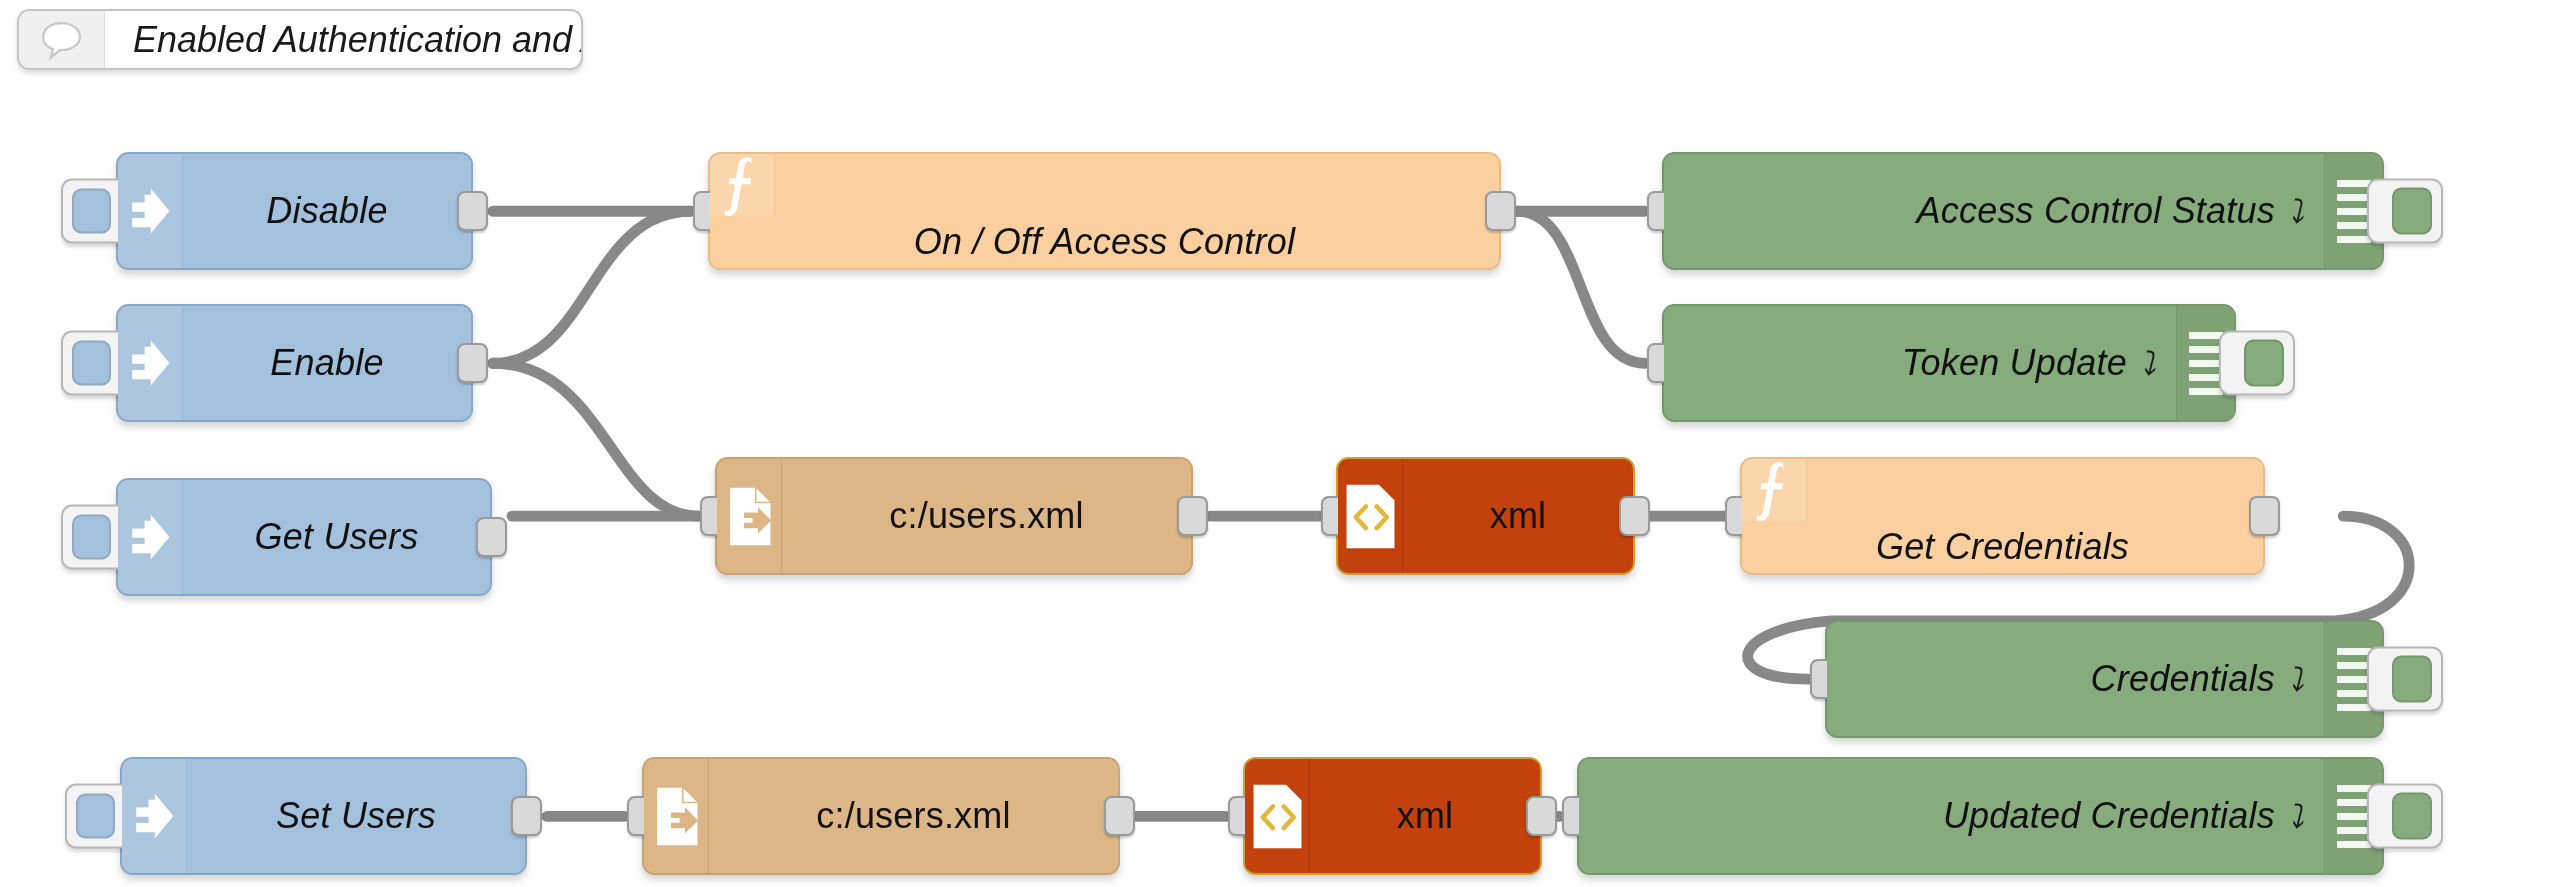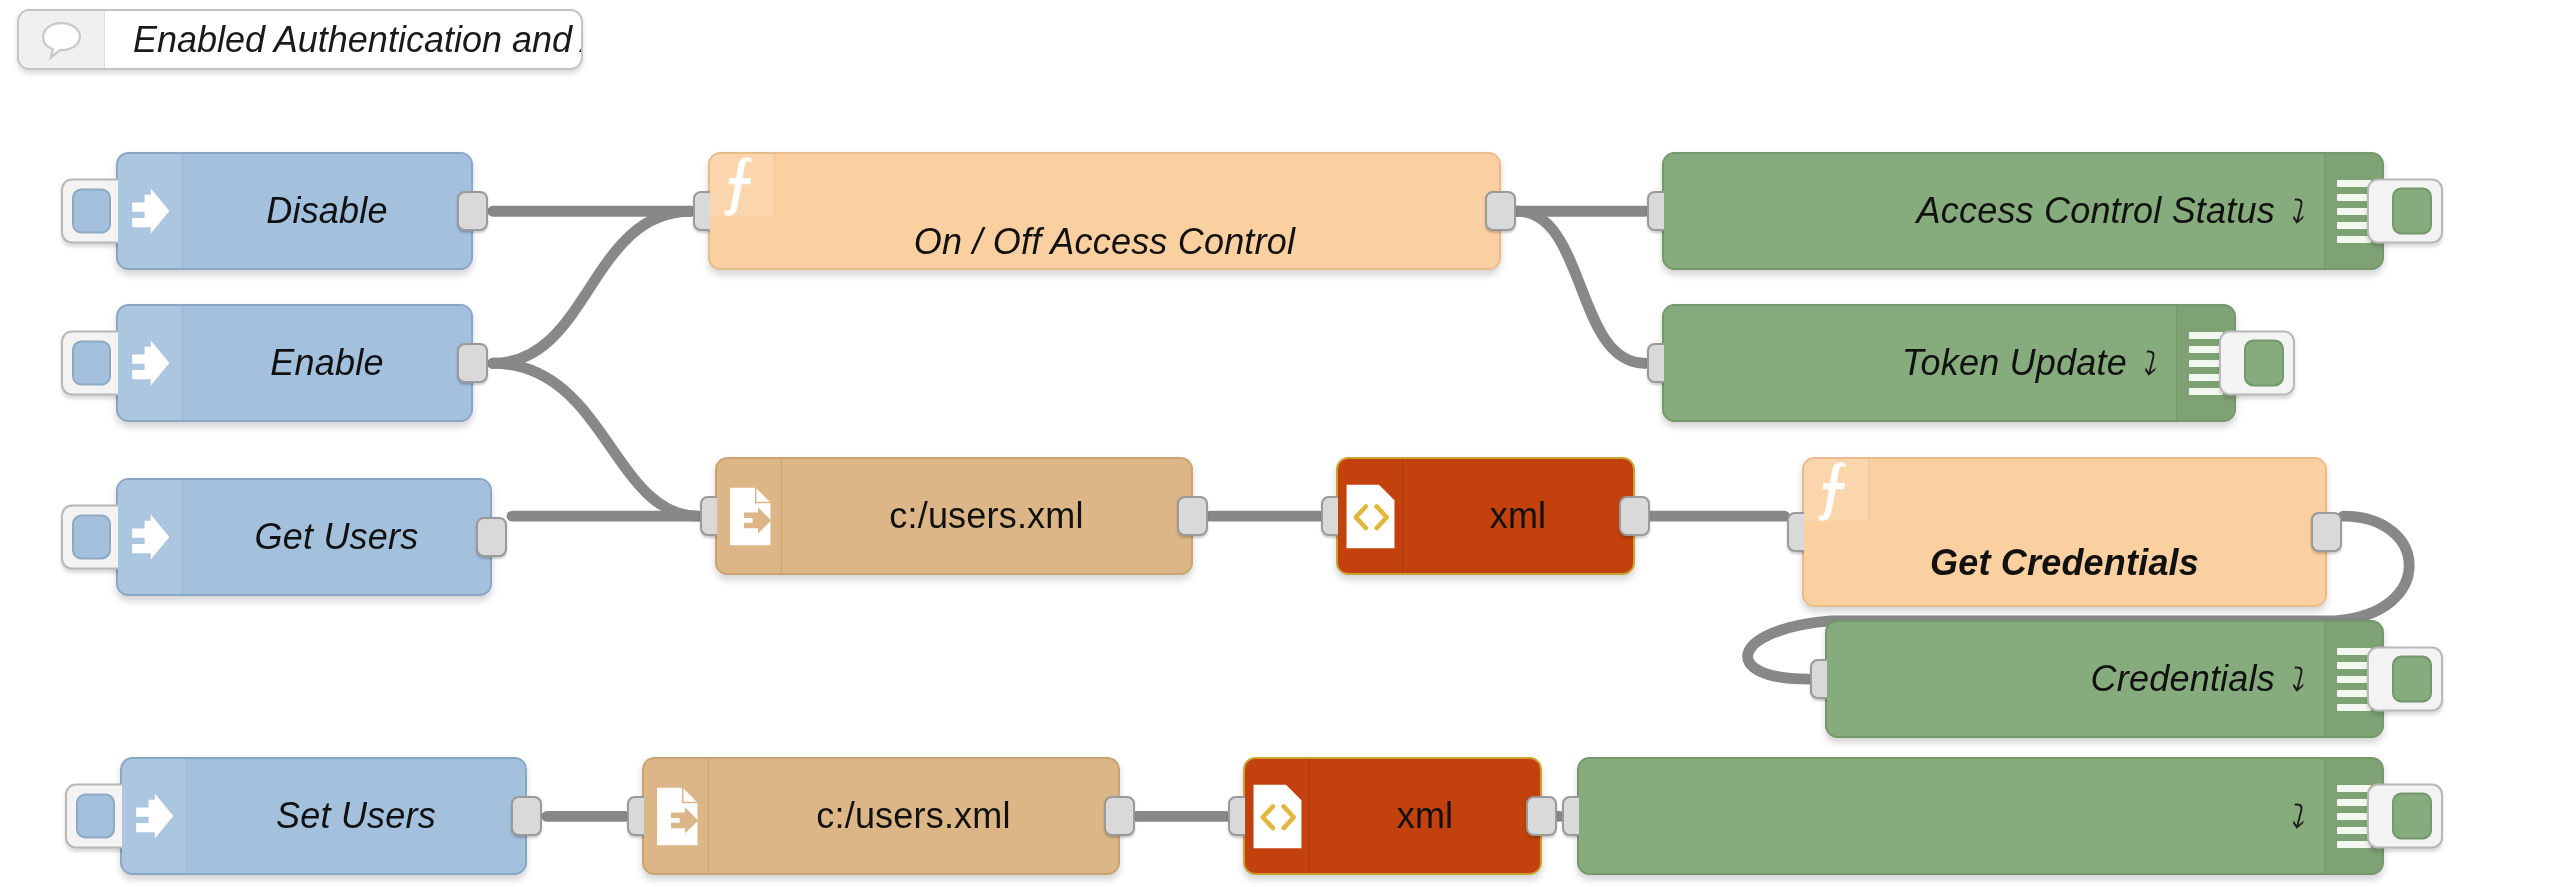--- a/index.html
+++ b/index.html
@@ -409,21 +409,21 @@
           <path d="M2 2 L44 2 L64 22 L64 84 L2 84 Z" fill="#ffffff"></path>
           <path d="M27 30 L14 44 L27 58" fill="none" stroke="#e2b73e" stroke-width="6" stroke-linecap="round" stroke-linejoin="round"></path>
           <path d="M41 30 L54 44 L41 58" fill="none" stroke="#e2b73e" stroke-width="6" stroke-linecap="round" stroke-linejoin="round"></path>
         </svg>
       </div>
       <div class="node-label lbl-normal lbl-center">xml</div>
     </div>
     <div class="port port-out"></div>
   </div>
 
-  <div class="node node-function" style="left:1802px; top:457px; width:525px; height:150px;font-weight:bold;">
+  <div class="node node-function" style="left:1740px; top:457px; width:525px; height:118px;">
     <div class="port port-in"></div>
     <div class="node-body">
       <div class="icon-box">
         <svg class="ico" width="37" height="62" viewBox="0 0 48 80">
           <path d="M35 5 C26 2 19 6 18 17 L15.5 31 L7 31 L6 39 L14.3 39 L9 68 C7.6 75 3 75 1 72 L1 79 C9 82 16 78 17.5 68 L23 39 L34 39 L35 31 L24.3 31 L26.6 17.5 C27.8 9 31 7.5 36 11 Z" fill="#ffffff"></path>
         </svg>
       </div>
       <div class="node-label lbl-italic lbl-center">Get Credentials</div>
     </div>
     <div class="port port-out"></div>
@@ -491,20 +491,21 @@
       </div>
       <div class="node-label lbl-normal lbl-center">xml</div>
     </div>
     <div class="port port-out"></div>
   </div>
 
   <div class="node node-debug" style="left:1577px; top:757px; width:807px; height:118px;">
     <div class="port port-in"></div>
     <div class="node-body">
       <div class="node-label lbl-italic lbl-right">
+        <span>Updated Credentials</span>
         <span class="debug-arrow">⤵</span>
       </div>
       <div class="debug-bars">
         <span></span>
           <span></span>
           <span></span>
           <span></span>
           <span></span>
       </div>
     </div>

